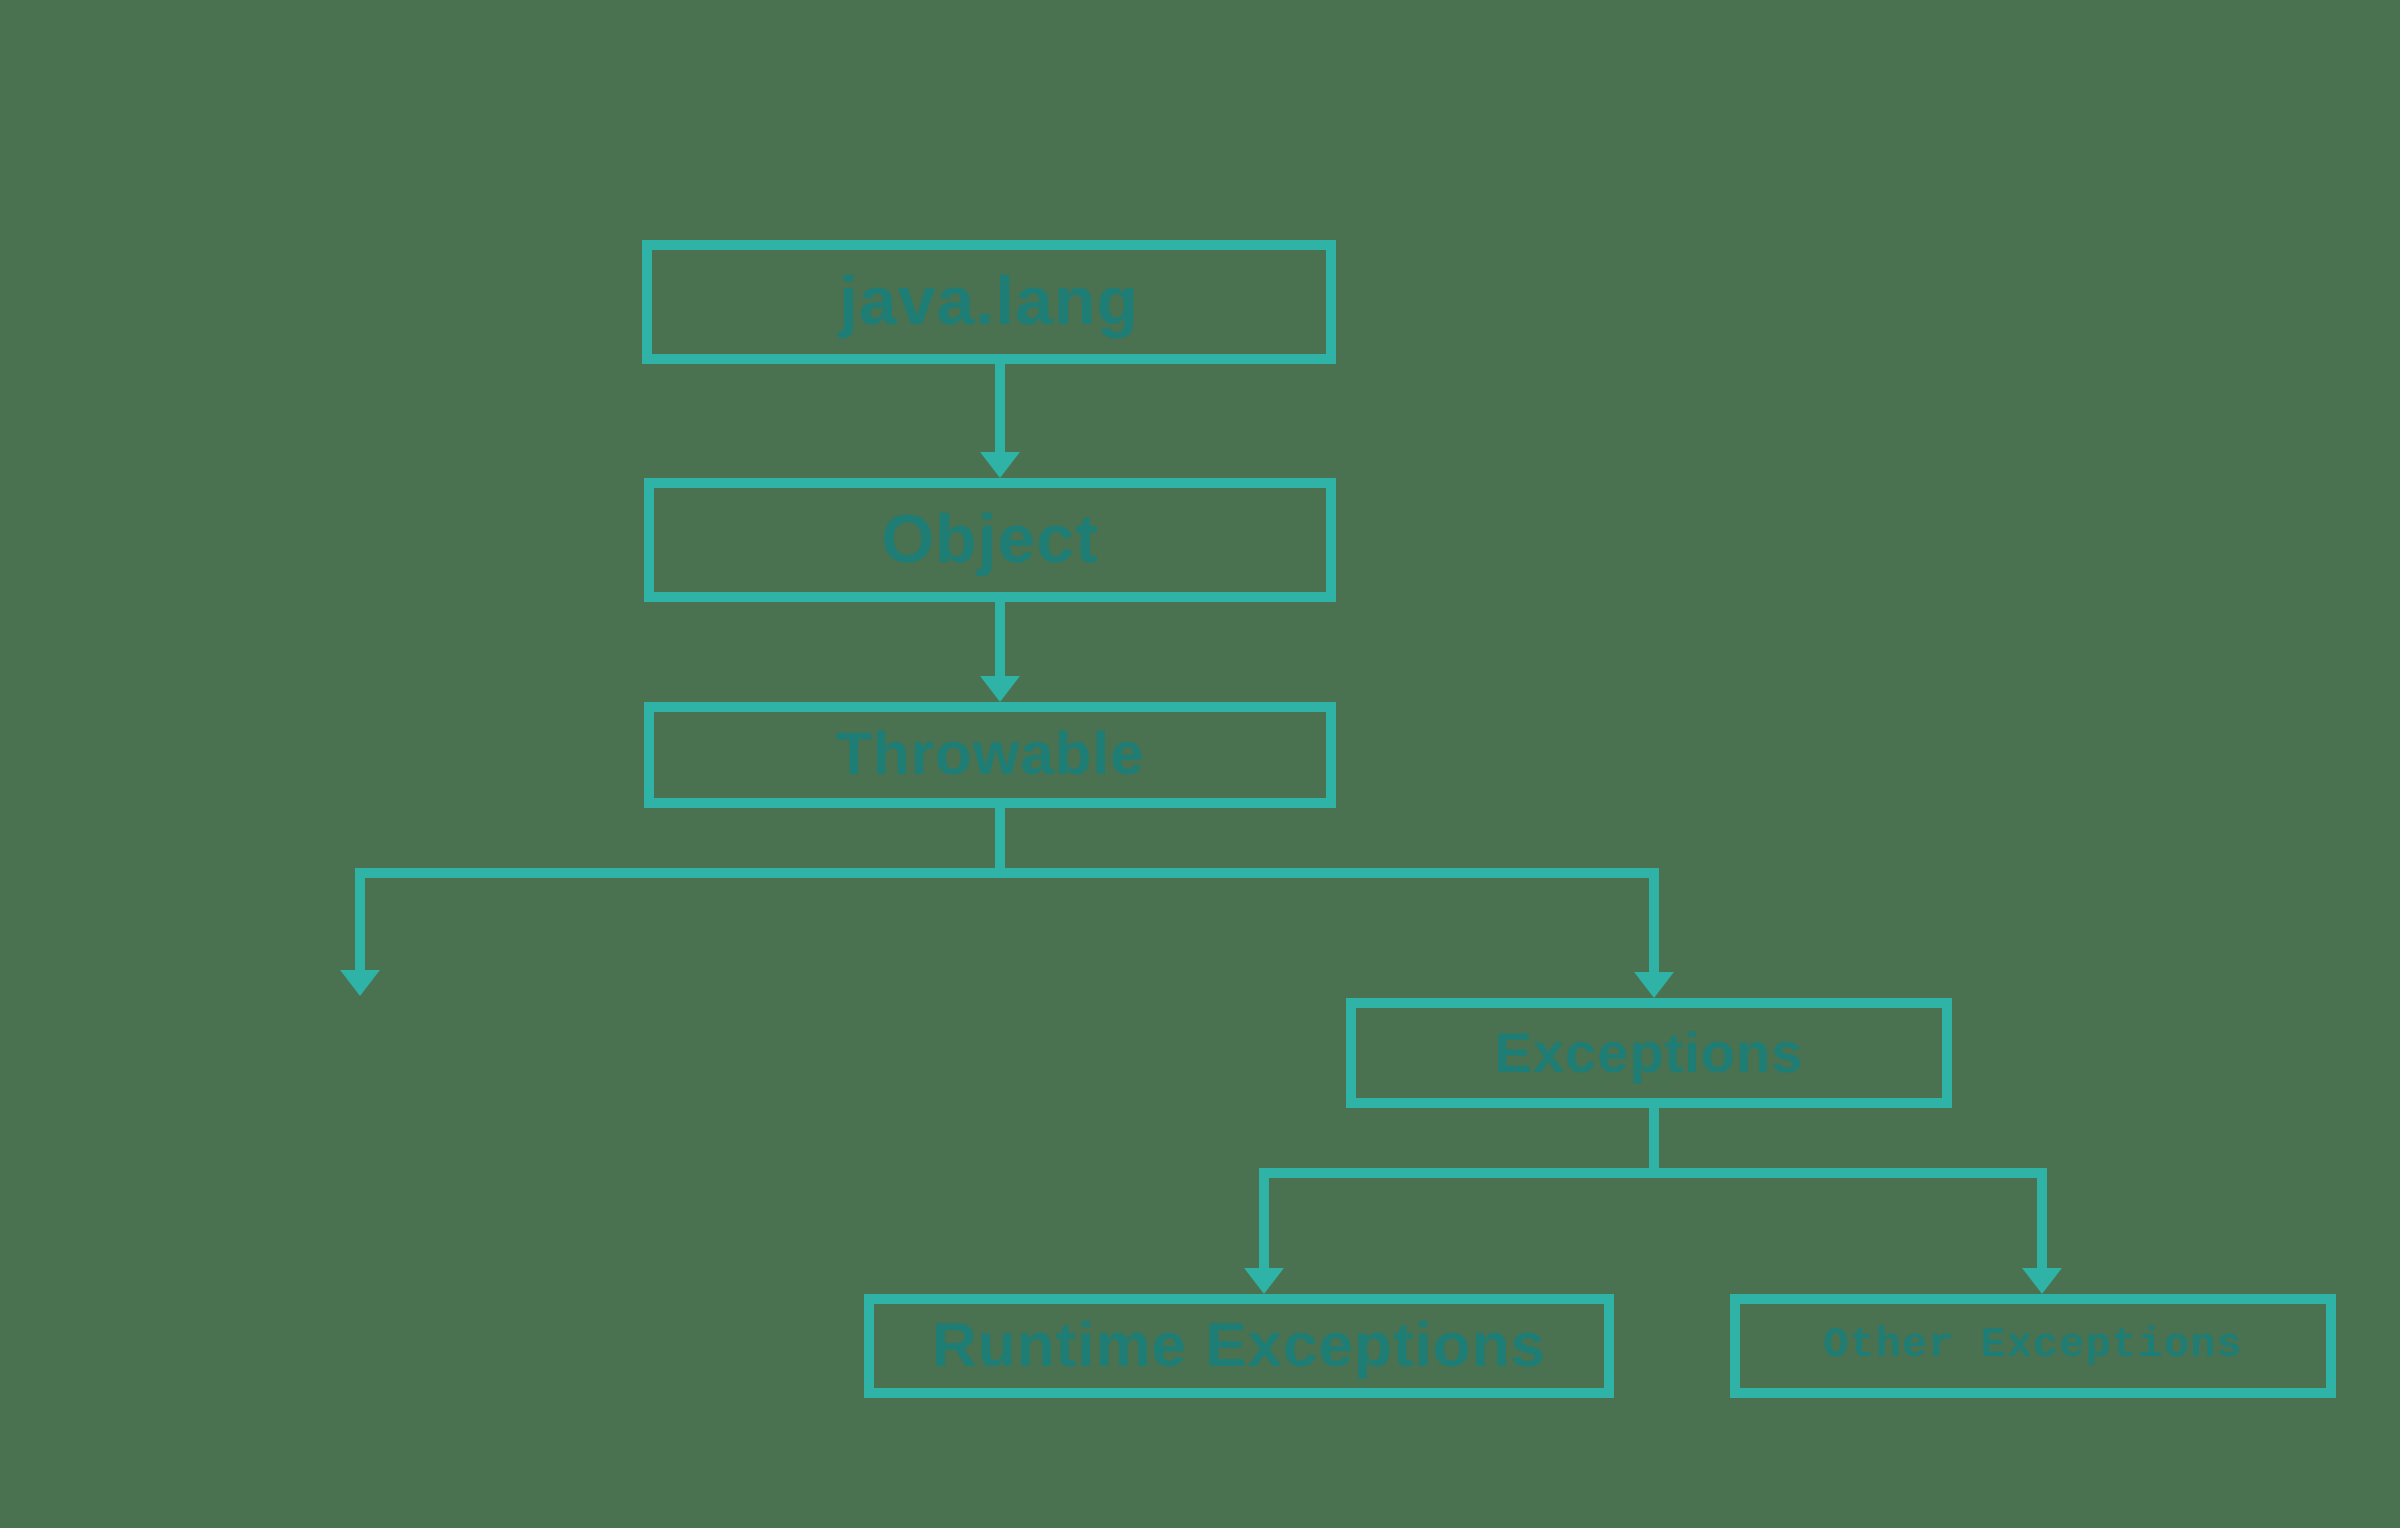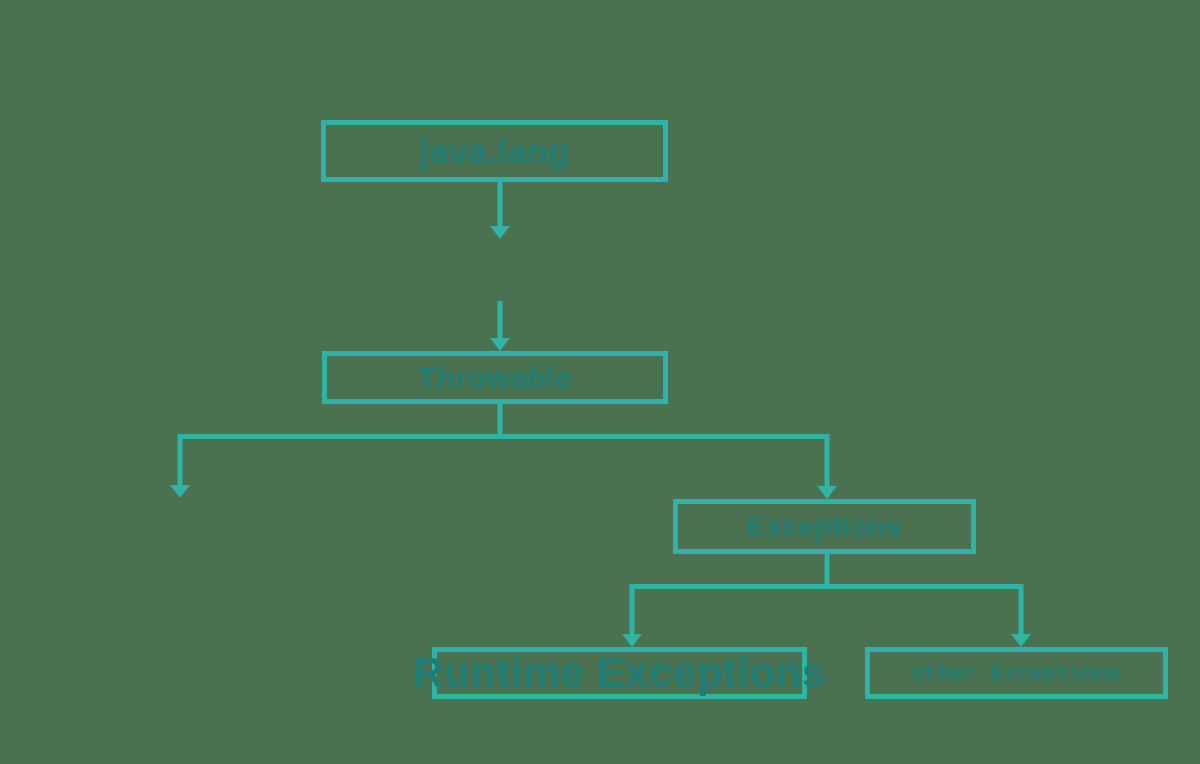--- a/index.html
+++ b/index.html
@@ -42,21 +42,21 @@
     justify-content:center;
     font-weight:bold;
     letter-spacing:0.5px;
     white-space:nowrap;
   }
   .node-java-lang        {left:321px; top:91px;  width:347px; height:62px; font-size:34px;}
   .node-object           {left:322px; top:210px; width:346px; height:62px; font-size:34px;}
   .node-throwable        {left:322px; top:322px; width:346px; height:53px; font-size:30px;}
   .node-errors           {left:31px;  top:469px; width:305px; height:55px; font-size:28px;}
   .node-exceptions       {left:673px; top:470px; width:303px; height:55px; font-size:28px;text-align:center;}
-  .node-runtime-exceptions{left:432px; top:618px; width:375px; height:52px; font-size:42px;}
+  .node-runtime-exceptions{left:432px; top:618px; width:375px; height:52px; font-size:31px;}
   .node-other-exceptions {left:865px; top:618px; width:303px; height:52px; font-size:21px;font-family:Liberation Mono, monospace;}
 </style>
 </head>
 <body>
 
 <div class="diagram">
 
   <svg class="connectors" width="1200" height="764" viewBox="0 0 1200 764" xmlns="http://www.w3.org/2000/svg">
 
     <path class="edge" d="M500 153 L500 202"></path>
@@ -75,20 +75,23 @@
 
     <path class="edge" d="M632 610 L632 557.5 L1021 557.5 L1021 610"></path>
     <polygon class="arrow" points="622,605 642,605 632,618"></polygon>
     <polygon class="arrow" points="1011,605 1031,605 1021,618"></polygon>
   </svg>
 
   <div class="node node-java-lang">
     <span>java.lang</span>
   </div>
 
+  <div class="node node-object">
+    <span>Object</span>
+  </div>
 
   <div class="node node-throwable">
     <span>Throwable</span>
   </div>
 
 
   <div class="node node-exceptions">
     <span>Exceptions</span>
   </div>
 

